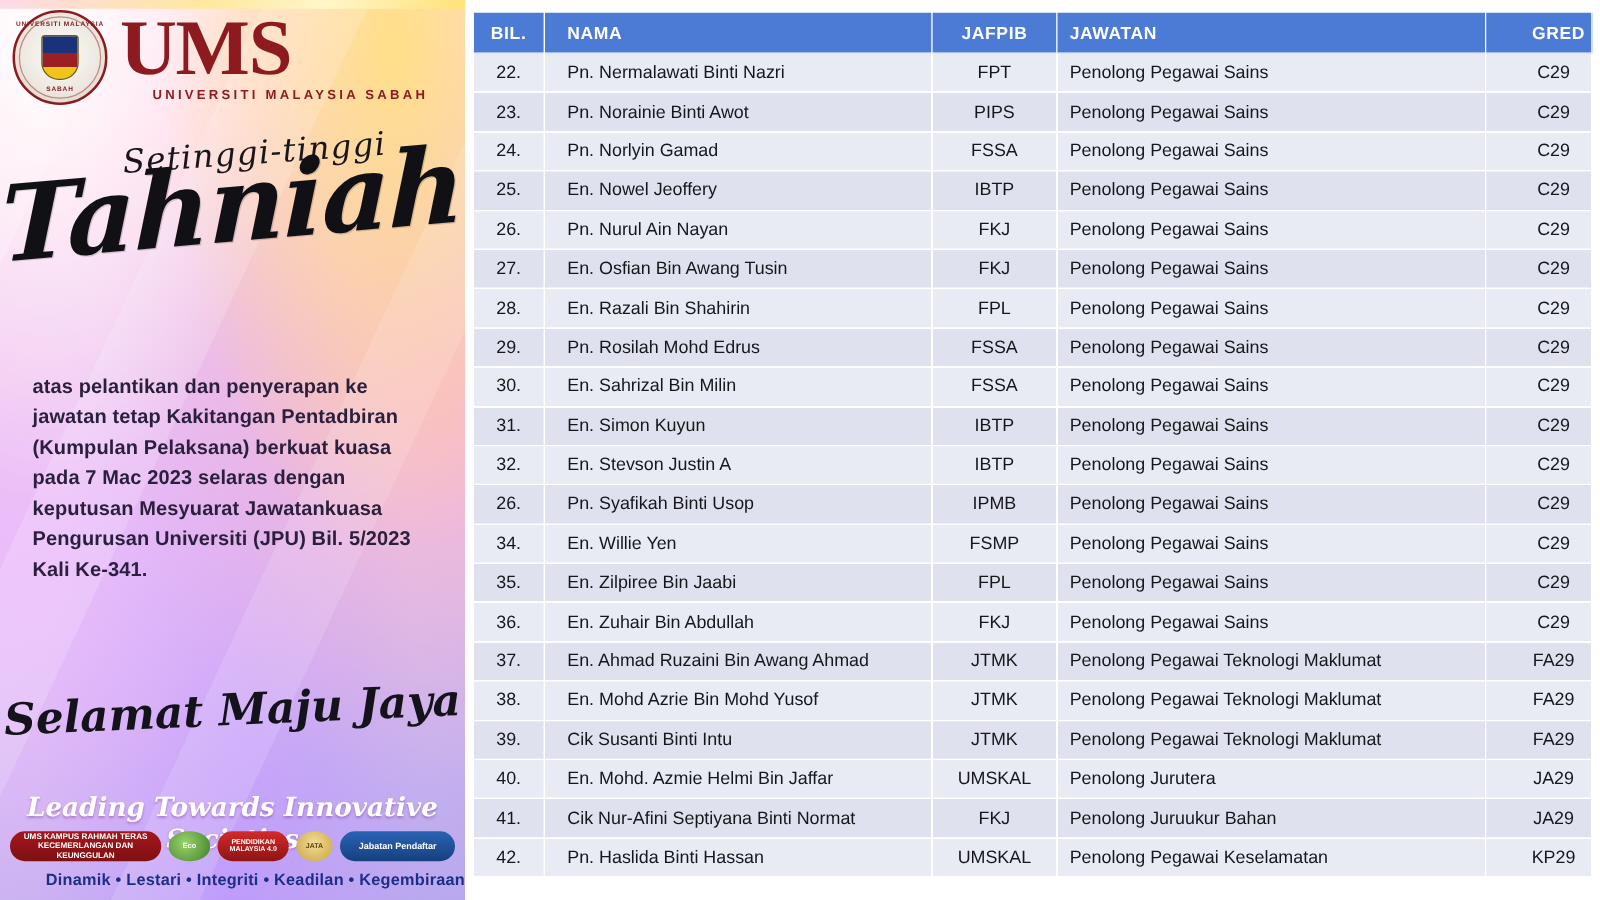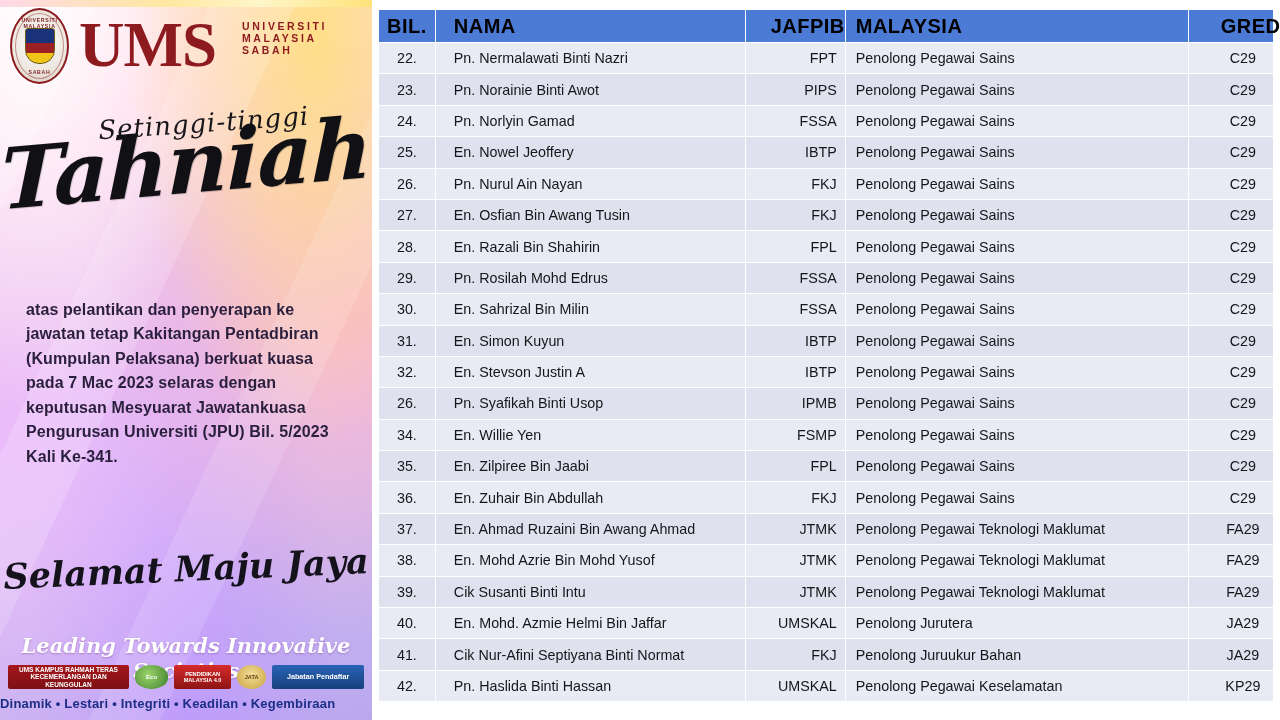--- a/index.html
+++ b/index.html
@@ -70,21 +70,21 @@
   .crest .top-arc, .crest .bot-arc {
     position: absolute;
     font-size: 5.2px; letter-spacing: 0.7px;
     color: #7e1b20; font-weight: bold;
     width: 100%; text-align: center;
   }
   .crest .top-arc { top: 7px; }
   .crest .bot-arc { bottom: 7px; }
 
   .brand {
-    display: flex; flex-direction: row; justify-content: center;
+    display: flex; flex-direction: column; justify-content: center;
   }
   .brand .ums {
     font-family: "Liberation Serif", serif;
     font-weight: bold;
     font-size: 63px;
     line-height: 0.92;
     letter-spacing: -1px;
     color: #8d1a1f;
   }
   .brand .ums-sub {
@@ -171,35 +171,35 @@
   .footer-logos {
     position: absolute;
     left: 8px; top: 664px;
     width: 356px; height: 26px;
     display: flex; align-items: center; gap: 6px;
     z-index: 5;
   }
   .fl {
     height: 24px;
     display: flex; align-items: center; justify-content: center;
-    border-radius: 2px;
+    border-radius: 12px;
     font-size: 6.5px; font-weight: bold; color: #fff;
     text-align: center; line-height: 1.1;
     padding: 1px 3px;
   }
   .fl-kampus { width: 124px; background: linear-gradient(180deg,#a5161c,#7d1013); }
   .fl-eco { width: 34px; background: radial-gradient(circle at 40% 40%, #9ad36a, #3f7f2d); border-radius: 50%/45%; font-size: 6px;}
   .fl-mygov { width: 58px; background: linear-gradient(180deg,#d62a2a,#8d1414); font-size: 5.6px;}
   .fl-jata { width: 30px; background: radial-gradient(circle at 50% 40%, #f4dc9a, #c8a43c); color:#5a3c08; border-radius: 50%; font-size:5.6px;}
   .fl-daftar { width: 94px; background: linear-gradient(180deg,#2a63b5,#16407e); font-size: 7.2px;}
 
   .values {
     position: absolute;
     left: 0; top: 696px; width: 372px;
-    text-align: left;
+    text-align: right;
     font-size: 13px; font-weight: bold;
     color: #1d2e86;
     letter-spacing: 0.2px;
     z-index: 5;
   }
 
   
   .table-area {
     position: absolute;
     left: 372px; top: 0;
@@ -207,22 +207,22 @@
     background: #ffffff;
     padding: 9px 6px 0 6px;
   }
   table {
     width: 100%;
     border-collapse: collapse;
     table-layout: fixed;
   }
   thead th {
     background: #4b7bd4;
-    color: #000000;
-    font-size: 20px;
+    color: #ffffff;
+    font-size: 14px;
     font-weight: bold;
     letter-spacing: 0.5px;
     height: 33px;
     border: 1px solid #ffffff;
     text-align: center;
     vertical-align: middle;
   }
   tbody td {
     height: 31.4px;
     font-size: 14.3px;
@@ -231,21 +231,21 @@
     padding: 0 8px;
     vertical-align: middle;
     white-space: nowrap;
     overflow: hidden;
   }
   tbody tr:nth-child(odd)  td { background: #e8eaf4; }
   tbody tr:nth-child(even) td { background: #dfe1ef; }
 
   .c-bil   { width: 56px;  text-align: center; }
   .c-nama  { width: 306px; text-align: left; padding-left: 18px; margin-top: 30px; }
-  .c-jaf   { width: 98px;  text-align: right; }
+  .c-jaf   { width: 98px;  text-align: center; }
   .c-jaw   { width: 338px; text-align: left; padding-left: 10px; }
   .c-gred  { width: 84px;  text-align: center; padding-left: 32px; }
 </style>
 </head>
 <body>
 
 <div class="left-panel">
   <div class="top-stripe"></div>
 
   <div class="logo-row">
@@ -286,21 +286,21 @@
   <div class="values">Dinamik • Lestari • Integriti • Keadilan • Kegembiraan</div>
 </div>
 
 <div class="table-area">
   <table>
     <thead>
       <tr>
         <th class="c-bil">BIL.</th>
         <th class="c-nama">NAMA</th>
         <th class="c-jaf">JAFPIB</th>
-        <th class="c-jaw">MALAYSIA</th>
+        <th class="c-jaw">JAWATAN</th>
         <th class="c-gred">GRED</th>
       </tr>
     </thead>
     <tbody id="table-body">
         <tr>
           <td class="c-bil">22.</td>
           <td class="c-nama">Pn. Nermalawati Binti Nazri</td>
           <td class="c-jaf">FPT</td>
           <td class="c-jaw">Penolong Pegawai Sains</td>
           <td class="c-gred">C29</td>

